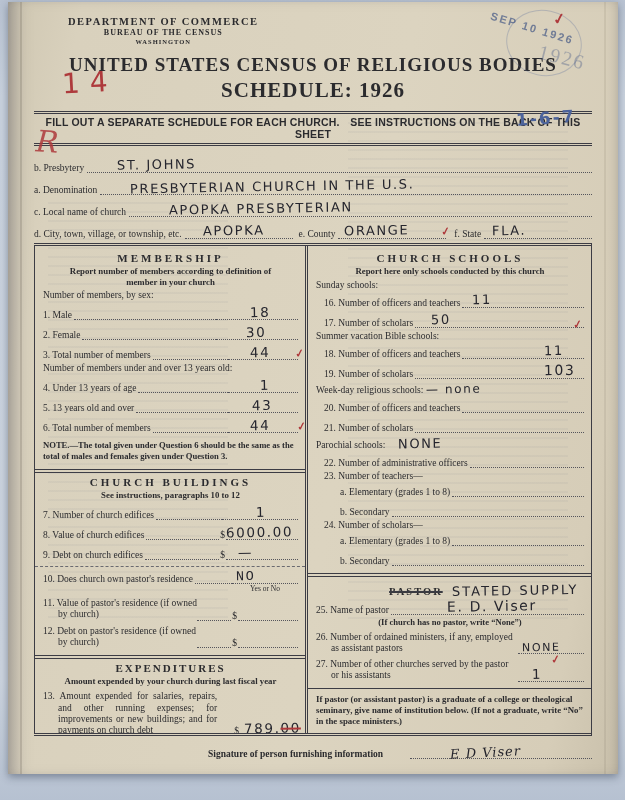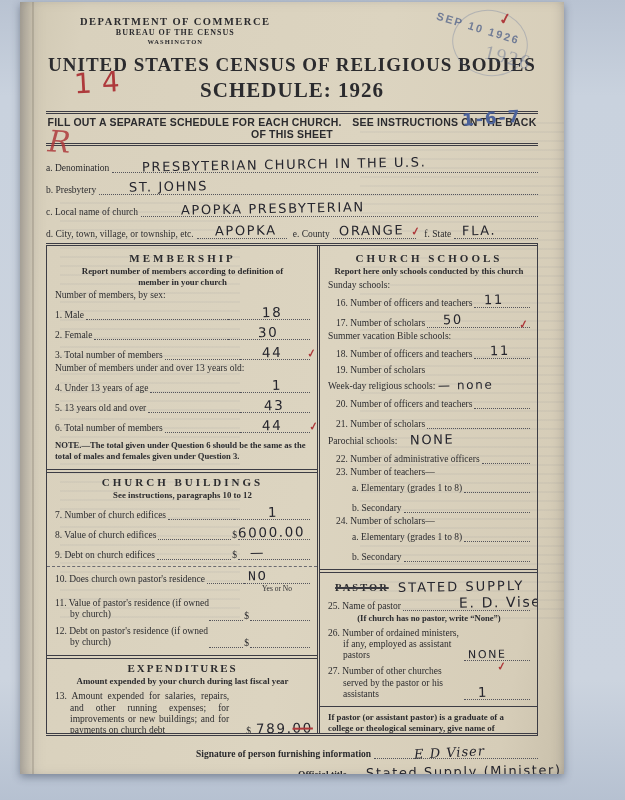--- a/index.html
+++ b/index.html
@@ -2,25 +2,24 @@
 <html><head>
 <meta charset="utf-8">
 <style>
   html,body{margin:0;padding:0;}
   body{
     width:625px;height:800px;overflow:hidden;position:relative;
     background:linear-gradient(180deg,#b9c3d2 0%,#c9d2de 12%,#ccd4df 85%,#b6c1d1 100%);
     font-family:"Liberation Serif",serif;color:#2b2b2e;
   }
   .paper{
-    position:absolute;left:8px;top:2px;width:544px;height:772px;
+    position:absolute;left:8px;top:2px;width:610px;height:772px;
     background:linear-gradient(100deg,#cfc7b2 0%,#d9d1bd 10%,#dcd4c0 55%,#d6cdb8 90%,#c9c0ab 100%);
     box-shadow:inset 16px 0 20px -14px rgba(60,60,75,.55),inset -8px 0 14px -10px rgba(60,60,75,.4),0 3px 8px rgba(40,50,70,.45);
     overflow:hidden;
-    margin-left:12px;
   }
   .crease{position:absolute;top:0;bottom:0;width:2px;background:rgba(110,105,90,.25);}
   .ghost{position:absolute;background:repeating-linear-gradient(180deg,rgba(80,90,115,.055) 0 2px,transparent 2px 9px);pointer-events:none;}
   .hw{font-family:"DejaVu Sans",sans-serif;color:#26262e;letter-spacing:1.6px;white-space:nowrap;transform:rotate(-1deg);display:inline-block;}
   .red{color:#ae3a3c;}
   .blue{color:#4c639b;}
   .check{font-size:11px;transform:rotate(-10deg);display:inline-block;font-weight:bold;}
   
   .dept{position:absolute;left:60px;top:13px;text-align:center;line-height:1.25;}
   .dept .l1{font-weight:bold;font-size:10.5px;letter-spacing:1.5px;}
@@ -65,21 +64,21 @@
   .thinrule{border-top:1px dashed #6a6a70;margin:6px -7px 2px -8px;}
   .yesno{text-align:right;font-size:7.5px;padding-right:18px;margin-top:0px;}
   .sub-q{padding-left:24px;}
   .struck{text-decoration:line-through;text-decoration-thickness:1.5px;text-decoration-color:#3a3a40;font-weight:bold;letter-spacing:2px;font-size:10.5px;}
   .pastor-head{text-align:right;padding-right:6px;margin-top:4px;}
   .pastor-head .hw{font-size:13px;letter-spacing:2px;margin-left:5px;}
   .small-note{font-size:8.8px;font-weight:bold;line-height:1.25;margin-top:5px;}
   .cents-struck{text-decoration:line-through;text-decoration-color:#ae3a3c;text-decoration-thickness:1.5px;}
   
   .footer{margin:9px 26px 0;position:relative;}
-  .frow{display:flex;align-items:flex-end;font-size:9.5px;margin-top:7px;}
+  .frow{display:flex;align-items:flex-end;font-size:9.5px;margin-top:7px;gap:24px;}
   .frow .lbl{white-space:nowrap;font-weight:bold;padding-right:3px;}
   .sig{font-family:"DejaVu Serif",serif;font-style:italic;font-size:16px;transform:rotate(-3deg);letter-spacing:1px;color:#24242c;}
   .spacer{flex:0 0 auto;}
 </style>
 </head>
 <body>
 
 <div class="paper">
   <div class="ghost" style="left:40px;top:200px;width:180px;height:420px;"></div>
   <div class="ghost" style="left:340px;top:120px;width:220px;height:500px;"></div>
@@ -101,29 +100,29 @@
   <div class="red14 red">14</div>
   <div class="margin-mark red">R</div>
   <div class="blue-code blue">1-6-7</div>
 
   <div class="title">UNITED STATES CENSUS OF RELIGIOUS BODIES</div>
   <div class="subtitle">SCHEDULE: 1926</div>
   <div class="banner">FILL OUT A SEPARATE SCHEDULE FOR EACH CHURCH. SEE INSTRUCTIONS ON THE BACK OF THIS SHEET</div>
 
   <div class="idwrap">
     <div class="idrow">
+      <span class="lbl">b. Presbytery</span>
+      <span class="lead">
+          <span class="hw" style="left:30px;">ST. JOHNS</span>
+        </span>
+    </div>
+    <div class="idrow">
       <span class="lbl">a. Denomination</span>
       <span class="lead">
           <span class="hw" style="left:30px;">PRESBYTERIAN  CHURCH  IN  THE  U.S.</span>
-        </span>
-    </div>
-    <div class="idrow">
-      <span class="lbl">b. Presbytery</span>
-      <span class="lead">
-          <span class="hw" style="left:30px;">ST. JOHNS</span>
         </span>
     </div>
     <div class="idrow">
       <span class="lbl">c. Local name of church</span>
       <span class="lead">
           <span class="hw" style="left:40px;">APOPKA  PRESBYTERIAN</span>
         </span>
     </div>
     <div class="idrow">
       <span class="lbl">d. City, town, village, or township, etc.</span>
@@ -282,20 +281,23 @@
       </div>
       <div class="group">Summer vacation Bible schools:</div>
       <div class="q" style="margin-top:4px;">
         <span class="lbl" style="padding-left:8px;">18. Number of officers and teachers</span>
         <span class="lead">
             <span class="hw" style="right:20px;left:auto;">11</span>
           </span>
       </div>
       <div class="q">
         <span class="lbl" style="padding-left:8px;">19. Number of scholars</span>
+        <span class="lead">
+            <span class="hw" style="right:8px;left:auto;font-size:14px;">103</span>
+          </span>
       </div>
       <div class="group"><span>Week-day religious schools:</span> <span class="hw" style="font-size:12px;">— none</span></div>
       <div class="q" style="margin-top:3px;">
         <span class="lbl" style="padding-left:8px;">20. Number of officers and teachers</span>
         <span class="lead"></span>
       </div>
       <div class="q">
         <span class="lbl" style="padding-left:8px;">21. Number of scholars</span>
         <span class="lead"></span>
       </div>
@@ -361,22 +363,15 @@
   </div>
 
   <div class="footer">
     <div class="frow" style="margin-top:4px;">
       <span class="spacer" style="width:150px;"></span>
       <span class="lbl">Signature of person furnishing information</span>
       <span class="lead">
           <span class="hw sig" style="position:absolute;left:40px;bottom:-2px;">E D Viser</span>
         </span>
     </div>
-    <div class="frow">
-      <span class="spacer" style="width:252px;"></span>
-      <span class="lbl">Official title</span>
-      <span class="lead">
-          <span class="hw" style="left:16px;font-size:13px;">Stated  Supply (Minister)</span>
-        </span>
-    </div>
 
   </div>
 </div>
 
 </body></html>

